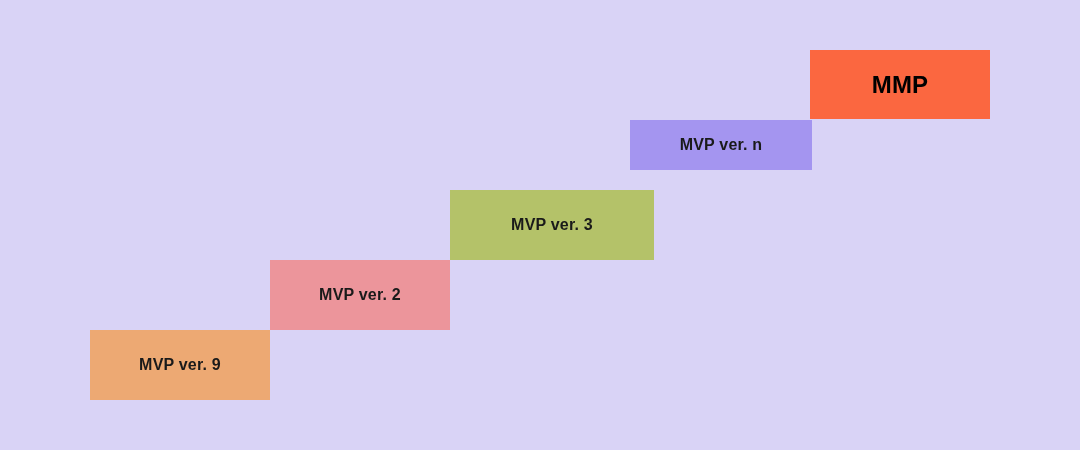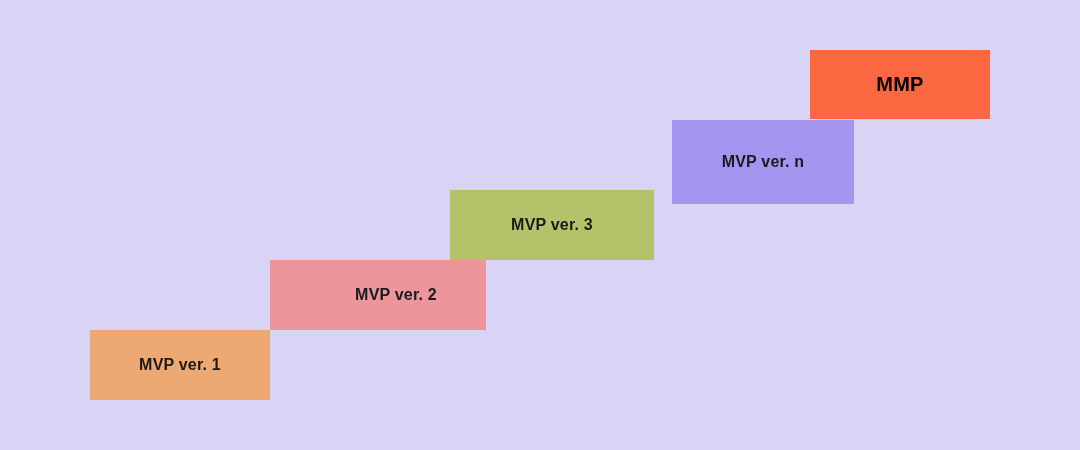--- a/index.html
+++ b/index.html
@@ -22,32 +22,32 @@
     justify-content: center;
     font-weight: bold;
     font-size: 16px;
     color: #1a1a1a;
     letter-spacing: 0.2px;
   }
   
   .step-0 { left: 90px;  top: 330px; width: 180px; height: 70px; }
   .step-1 { left: 270px; top: 260px; width: 180px; height: 70px; }
   .step-2 { left: 450px; top: 190px; width: 204px; height: 70px; }
-  .step-3 { left: 630px; top: 120px; width: 182px; height: 84px; margin-left: 42px; }
+  .step-3 { left: 630px; top: 120px; width: 182px; height: 50px; }
   .step-4 { left: 810px; top: 50px;  width: 180px; height: 69px; }
-  .step-4 .step-label { font-size: 20px; color: #000000; }
+  .step-4 .step-label { font-size: 24px; color: #000000; }
 </style>
 </head>
 <body>
 
 <div class="canvas" style="background: rgb(217, 211, 246);">
   <div class="step-box step-0" style="background: rgb(237, 169, 115);">
-    <span class="step-label">MVP ver. 1</span>
+    <span class="step-label">MVP ver. 9</span>
   </div>
-  <div class="step-box step-1" style="background: rgb(236, 149, 155); padding-left: 36px;">
+  <div class="step-box step-1" style="background: rgb(236, 149, 155);">
     <span class="step-label">MVP ver. 2</span>
   </div>
   <div class="step-box step-2" style="background: rgb(180, 194, 105);">
     <span class="step-label">MVP ver. 3</span>
   </div>
   <div class="step-box step-3" style="background: rgb(164, 149, 240);">
     <span class="step-label">MVP ver. n</span>
   </div>
   <div class="step-box step-4" style="background: rgb(251, 103, 64);">
     <span class="step-label">MMP</span>

